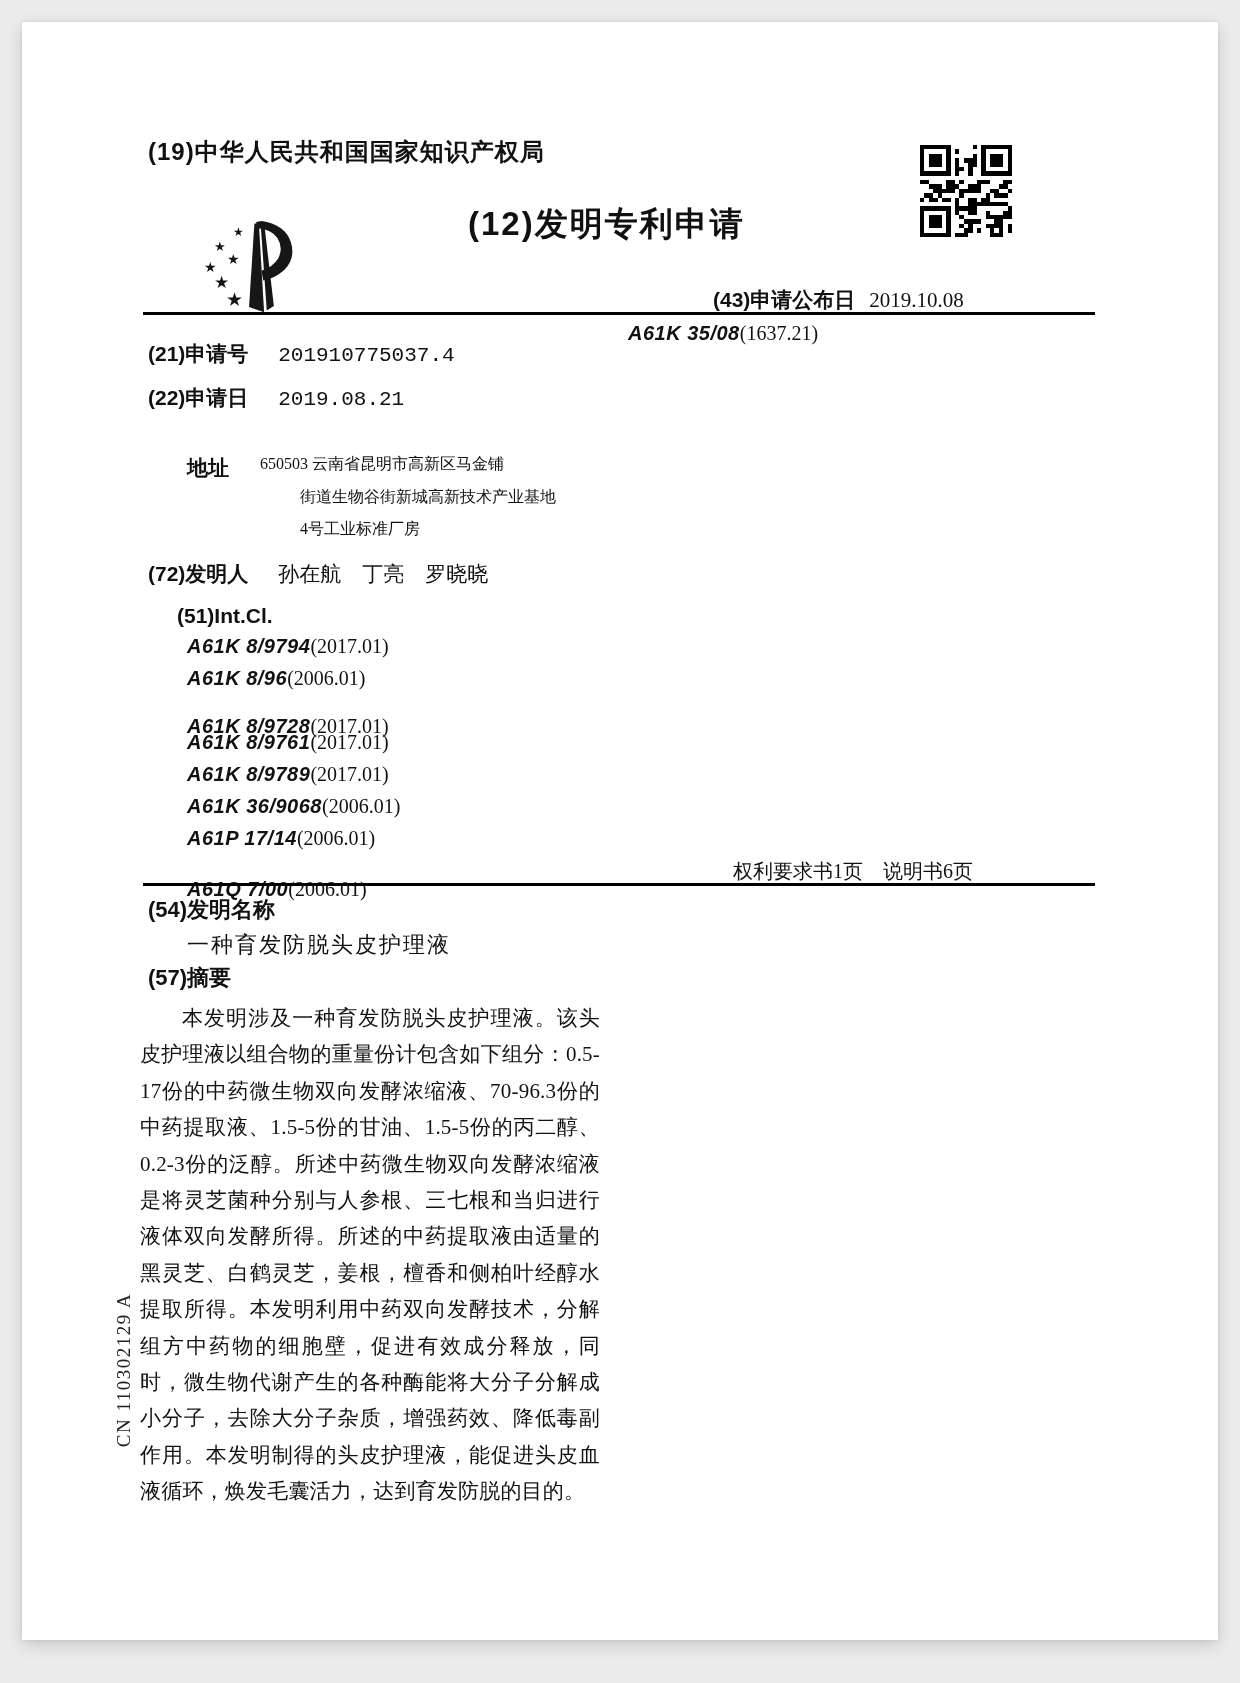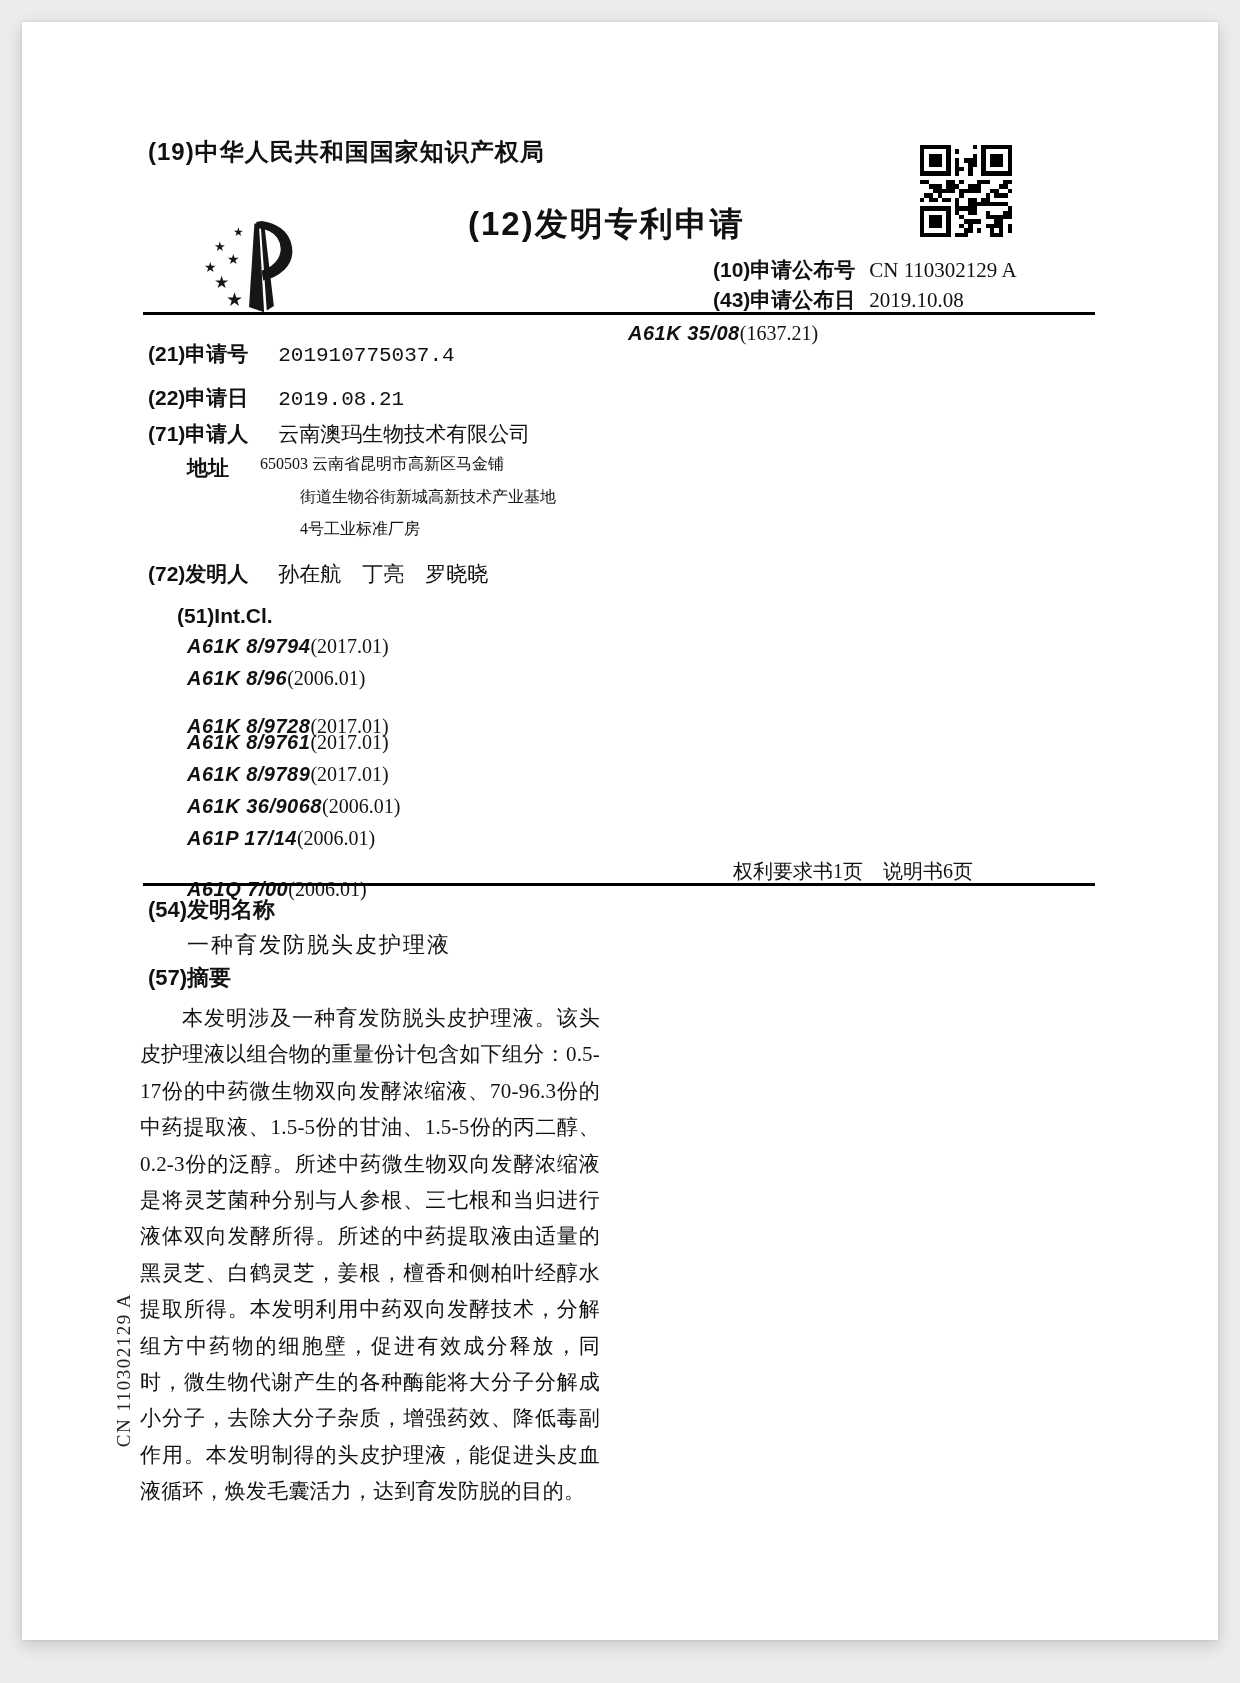--- a/index.html
+++ b/index.html
@@ -220,42 +220,34 @@
         <rect x="1" y="1" width="5" height="5" fill="#fff"></rect>
         <rect x="2" y="2" width="3" height="3" fill="#000"></rect>
         <rect x="14" y="0" width="7" height="7" fill="#000"></rect>
         <rect x="15" y="1" width="5" height="5" fill="#fff"></rect>
         <rect x="16" y="2" width="3" height="3" fill="#000"></rect>
         <rect x="0" y="14" width="7" height="7" fill="#000"></rect>
         <rect x="1" y="15" width="5" height="5" fill="#fff"></rect>
         <rect x="2" y="16" width="3" height="3" fill="#000"></rect>
       </svg></div>
 
-  <div class="abs pub-line pub-no">
-    <span class="lbl">(10)申请公布号</span>
-    <span class="val">CN 110302129 A</span>
-  </div>
   <div class="abs pub-line pub-date">
     <span class="lbl">(43)申请公布日</span>
     <span class="val">2019.10.08</span>
   </div>
 
   <div class="abs rule rule-1"></div>
 
   <div class="abs row" style="top:318px;">
     <span class="lbl">(21)申请号</span>
     <span class="val">201910775037.4</span>
   </div>
   <div class="abs row" style="top:362px;">
     <span class="lbl">(22)申请日</span>
     <span class="val">2019.08.21</span>
-  </div>
-  <div class="abs row" style="top:398px;">
-    <span class="lbl">(71)申请人</span>
-    <span class="val">云南澳玛生物技术有限公司</span>
   </div>
   <div class="abs addr-lbl" style="top:432px;">地址</div>
   <div class="abs addr-line" style="top:432px;">650503 云南省昆明市高新区马金铺</div>
   <div class="abs addr-line" style="top:465px; left:278px;">街道生物谷街新城高新技术产业基地</div>
   <div class="abs addr-line" style="top:497px; left:278px;">4号工业标准厂房</div>
   <div class="abs row" style="top:538px;">
     <span class="lbl">(72)发明人</span>
     <span class="val">孙在航　丁亮　罗晓晓</span>
   </div>
   <div class="abs row" style="top:582px;margin-left:29px;">

